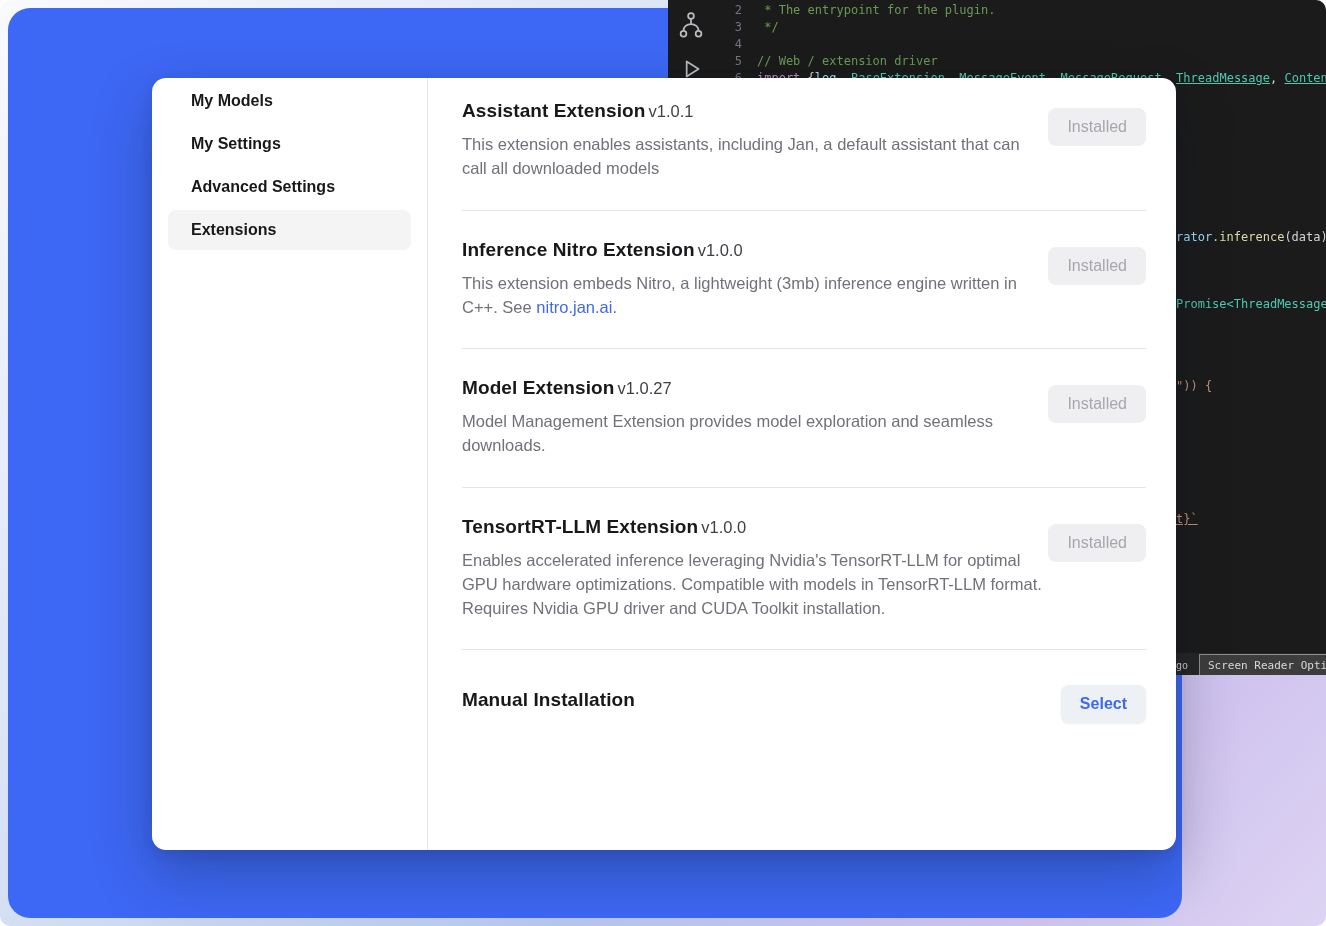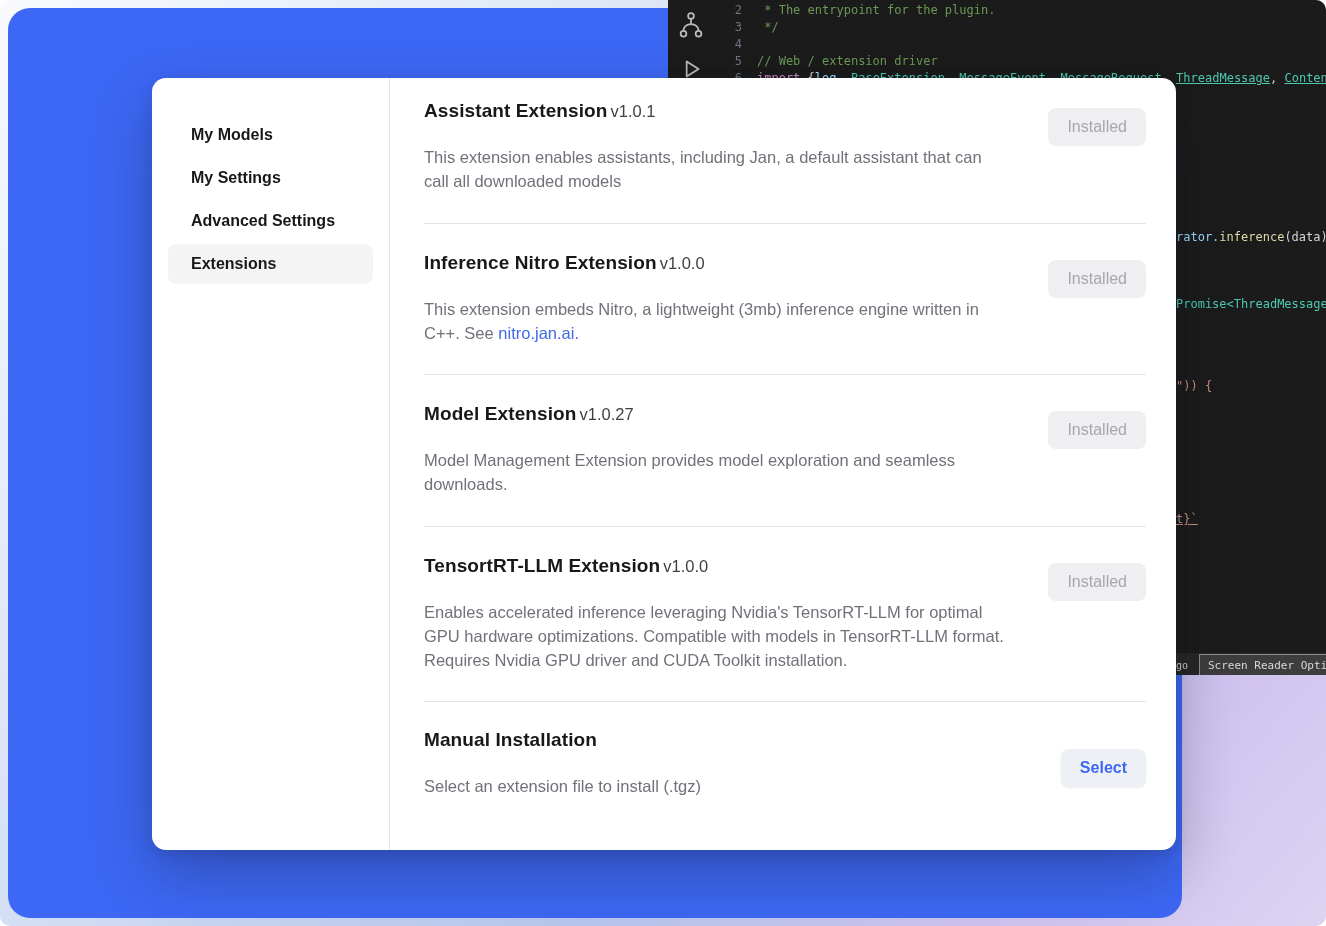--- a/index.html
+++ b/index.html
@@ -48,38 +48,38 @@
   .status-chip {
     position:absolute; left:531px; top:1px; padding:2px 8px; white-space:nowrap;
     background:#3d3d3d; border:1px solid #8f8f8f; color:#d9d9d9; font-size:11px;
   }
   
   .card {
     position:absolute; left:152px; top:78px; width:1024px; height:772px;
     background:#ffffff; border-radius:14px; overflow:hidden; display:flex;
     box-shadow:0 25px 60px rgba(15,23,42,.30), 0 4px 14px rgba(15,23,42,.12);
   }
-  .sidebar { width:238px; flex:none; border-right:1px solid #e4e4e7; padding-top:34px; }
+  .sidebar { width:276px; flex:none; border-right:1px solid #e4e4e7; }
   .nav-item {
     margin:3px 16px; padding:11px 23px; border-radius:8px;
     font-size:16px; font-weight:600; color:#18181b; cursor:pointer;
   }
   .nav-item.active { background:#f4f4f5; }
   .content { flex:1; padding:0 30px 0 34px; overflow:hidden; }
   .section {
     display:flex; justify-content:space-between; align-items:flex-start;
     padding:28px 0 29px; border-bottom:1px solid #e4e4e7;
   }
   .section:first-child { padding-top:22px; }
   .section.manual { border-bottom:none; align-items:center; padding:27px 0; }
   .sec-head { display:flex; align-items:baseline; gap:3px; }
   .sec-title { font-size:19px; font-weight:700; color:#18181b; letter-spacing:.1px; }
   .sec-version { font-size:16.5px; font-weight:500; color:#3f3f46; }
   .sec-desc {
-    margin-top:23px; font-size:16.5px; line-height:1.47; color:#71717a; max-width:582px;
+    margin-top:10px; font-size:16.5px; line-height:1.47; color:#71717a; max-width:582px;
   }
   .link { color:#4169e8; cursor:pointer; }
   .btn {
     flex:none; border:none; border-radius:8px; padding:10px 19px; margin-top:8px;
     font-family:inherit; font-size:16px; font-weight:500; cursor:pointer;
   }
   .btn-installed { background:#efeff1; color:#a6a6af; }
   .btn-select { background:#edf0f5; color:#3e68f2; font-weight:600; box-shadow:0 1px 2px rgba(0,0,0,.08); }
 </style>
 </head>
@@ -193,21 +193,20 @@
           <div class="sec-desc">Enables accelerated inference leveraging Nvidia's TensorRT-LLM for optimal GPU hardware optimizations. Compatible with models in TensorRT-LLM format. Requires Nvidia GPU driver and CUDA Toolkit installation.</div>
         </div>
         <button class="btn btn-installed">Installed</button>
       </div>
 
       <div class="section manual">
         <div class="sec-left">
           <div class="sec-head">
             <span class="sec-title">Manual Installation</span>
           </div>
-          <div class="sec-desc">Select an extension file to install (.tgz)</div>
         </div>
         <button class="btn btn-select">Select</button>
       </div>
 
     </div>
   </div>
 
 </div>
 
 </body></html>

